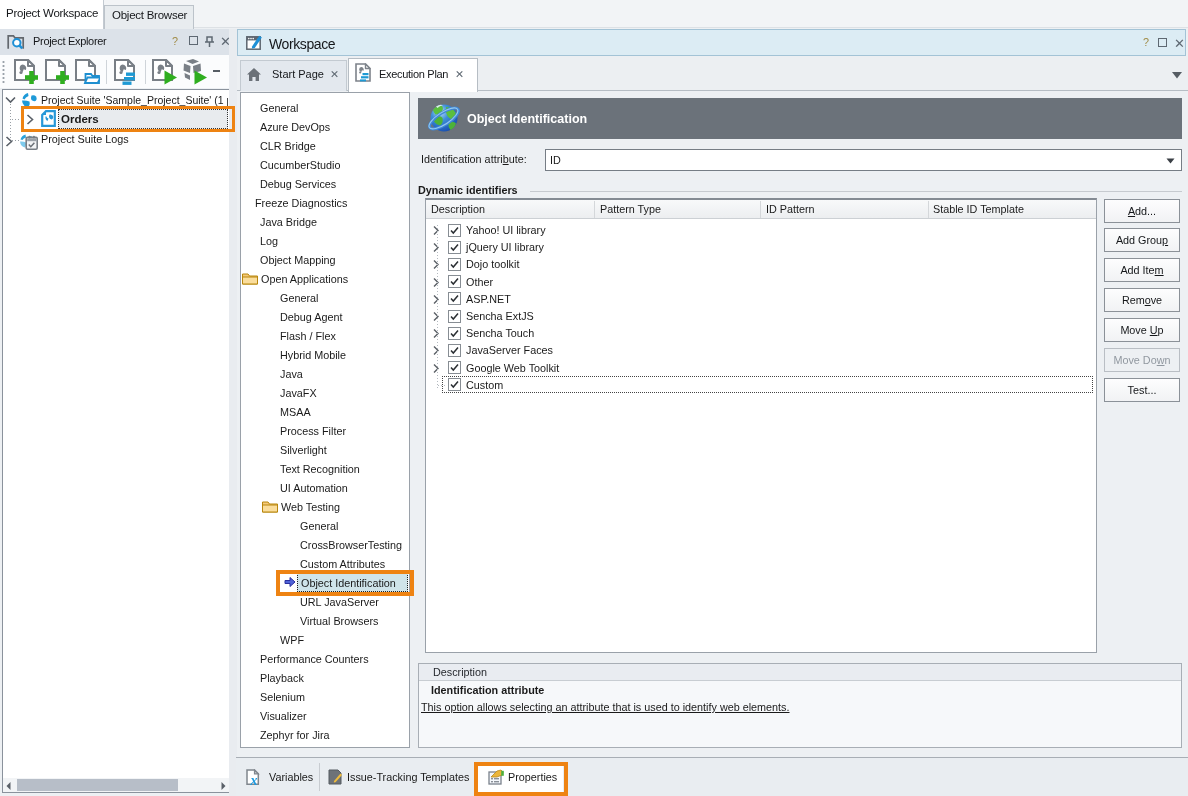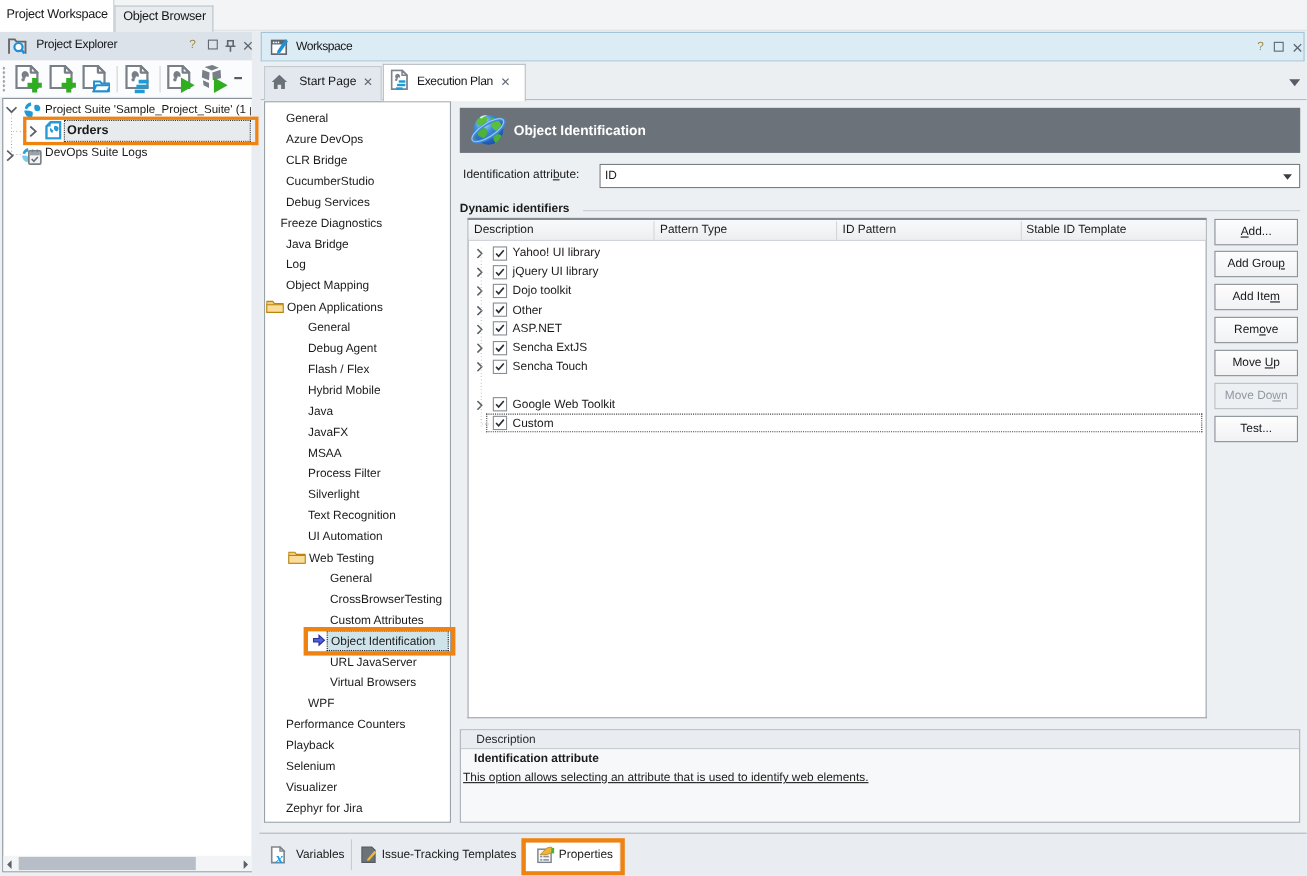--- a/index.html
+++ b/index.html
@@ -36,21 +36,21 @@
 <div class="abs" style="left:220px;top:34px;color:#5e6872;font-size:13px;">✕</div>
 
 <div class="abs" style="left:0;top:55px;width:229px;height:33px;background:#fbfcfd;"></div>
 <div class="abs" style="left:2px;top:60px;width:3px;height:24px;background-image:radial-gradient(circle, #9aa2aa 1px, transparent 1.2px);background-size:3px 4px;"></div>
 
 <div class="abs" style="left:2px;top:89px;width:228px;height:704px;background:#fff;border:1px solid #8a929c;"></div>
 
 <div class="abs" style="left:41px;top:94px;width:187px;height:14px;overflow:hidden;white-space:nowrap;font-size:10.5px;">Project Suite 'Sample_Project_Suite' (1 project)</div>
 <div class="abs" style="left:58px;top:109px;width:170px;height:20px;background:#e8ebee;border:1px dotted #333;"></div>
 <div class="abs" style="left:61px;top:113px;font-weight:bold;font-size:11.5px;">Orders</div>
-<div class="abs" style="left:41px;top:133px;">DevOps Suite Logs</div>
+<div class="abs" style="left:41px;top:133px;">Project Suite Logs</div>
 <div class="abs" style="left:10px;top:104px;width:1px;height:37px;background-image:linear-gradient(#9aa0a6 1px, transparent 1px);background-size:1px 3px;"></div>
 <div class="abs" style="left:12px;top:119px;width:12px;height:1px;background-image:linear-gradient(90deg,#9aa0a6 1px, transparent 1px);background-size:3px 1px;"></div>
 <div class="abs" style="left:12px;top:140px;width:7px;height:1px;background-image:linear-gradient(90deg,#9aa0a6 1px, transparent 1px);background-size:3px 1px;"></div>
 
 <div class="abs" style="left:21px;top:106px;width:214px;height:26px;border:3px solid #ee8312;z-index:30;"></div>
 
 <div class="abs" style="left:3px;top:778px;width:226px;height:14px;background:#f2f4f6;"></div>
 <div class="abs" style="left:17px;top:779px;width:161px;height:12px;background:#b7bec8;"></div>
 <div class="abs" style="left:6px;top:782px;">
     <svg width="5" height="8" viewBox="0 0 5 8">
@@ -70,21 +70,21 @@
 <svg width="17" height="16" viewBox="0 0 17 16">
   <rect x="0.8" y="1.8" width="13.4" height="12.4" fill="#fff" stroke="#5d6670" stroke-width="1.5"></rect>
   <rect x="0.8" y="1.8" width="13.4" height="3.6" fill="#5d6670"></rect>
   <circle cx="2.8" cy="3.6" r="0.8" fill="#fff"></circle>
       <circle cx="5" cy="3.6" r="0.8" fill="#fff"></circle>
       <circle cx="7.2" cy="3.6" r="0.8" fill="#fff"></circle>
   <path d="M6.2 11.2 L12.2 2.2 L14.8 4 L8.8 13 L5.8 13.6 z" fill="#1e90d6"></path>
   <path d="M12.2 2.2 L13.3 0.8 L15.9 2.6 L14.8 4 z" fill="#1e90d6"></path>
 </svg>
 </div>
-<div class="abs" style="left:269px;top:36px;color:#15171a;font-size:11px;letter-spacing:-0.4px;">Workspace</div>
+<div class="abs" style="left:269px;top:36px;color:#15171a;font-size:14px;letter-spacing:-0.4px;">Workspace</div>
 <div class="abs" style="left:1143px;top:36px;color:#a08b45;">?</div>
 <div class="abs" style="left:1158px;top:36px;width:9px;height:9px;border:1.5px solid #5e6872;margin-top:2px;"></div>
 <div class="abs" style="left:1174px;top:36px;color:#5e6872;font-size:13px;">✕</div>
 
 <div class="abs" style="left:237px;top:56px;width:951px;height:35px;background:#eceff2;border-bottom:1px solid #b6bdc4;"></div>
 <div class="abs" style="left:240px;top:60px;width:107px;height:31px;background:#e3e8ee;border:1px solid #c3cad1;border-bottom:none;"></div>
 <div class="abs" style="left:246px;top:67px;">
 <svg width="16" height="15" viewBox="0 0 16 15">
   <path d="M8 1 L15 7.6 h-2 V14 h-3.4 v-4 H6.4 v4 H3 V7.6 H1 z" fill="#6b7178"></path>
 </svg>
@@ -274,20 +274,31 @@
       <svg width="6" height="9" viewBox="0 0 6 9" style="position:absolute;left:8px;top:4px;">
         <path d="M1 0.5 L5 4.5 L1 8.5" fill="none" stroke="#5a5f65" stroke-width="1.4"></path>
       </svg>
       <div style="position:absolute;left:23px;top:1.5px;width:13px;height:13px;background:#fff;border:1px solid #878d93;">
         <svg width="11" height="11" viewBox="0 0 11 11">
           <path d="M2 5.5 L4.3 8 L9 2.5" fill="none" stroke="#2b2f33" stroke-width="1.5"></path>
         </svg>
       </div>
       <div style="position:absolute;left:41px;top:2px;">Sencha Touch</div>
     </div>
+    <div style="position:absolute;left:0;top:120.39999999999999px;width:672px;height:17px;">
+      <svg width="6" height="9" viewBox="0 0 6 9" style="position:absolute;left:8px;top:4px;">
+        <path d="M1 0.5 L5 4.5 L1 8.5" fill="none" stroke="#5a5f65" stroke-width="1.4"></path>
+      </svg>
+      <div style="position:absolute;left:23px;top:1.5px;width:13px;height:13px;background:#fff;border:1px solid #878d93;">
+        <svg width="11" height="11" viewBox="0 0 11 11">
+          <path d="M2 5.5 L4.3 8 L9 2.5" fill="none" stroke="#2b2f33" stroke-width="1.5"></path>
+        </svg>
+      </div>
+      <div style="position:absolute;left:41px;top:2px;">JavaServer Faces</div>
+    </div>
     <div style="position:absolute;left:0;top:137.6px;width:672px;height:17px;">
       <svg width="6" height="9" viewBox="0 0 6 9" style="position:absolute;left:8px;top:4px;">
         <path d="M1 0.5 L5 4.5 L1 8.5" fill="none" stroke="#5a5f65" stroke-width="1.4"></path>
       </svg>
       <div style="position:absolute;left:23px;top:1.5px;width:13px;height:13px;background:#fff;border:1px solid #878d93;">
         <svg width="11" height="11" viewBox="0 0 11 11">
           <path d="M2 5.5 L4.3 8 L9 2.5" fill="none" stroke="#2b2f33" stroke-width="1.5"></path>
         </svg>
       </div>
       <div style="position:absolute;left:41px;top:2px;">Google Web Toolkit</div>

